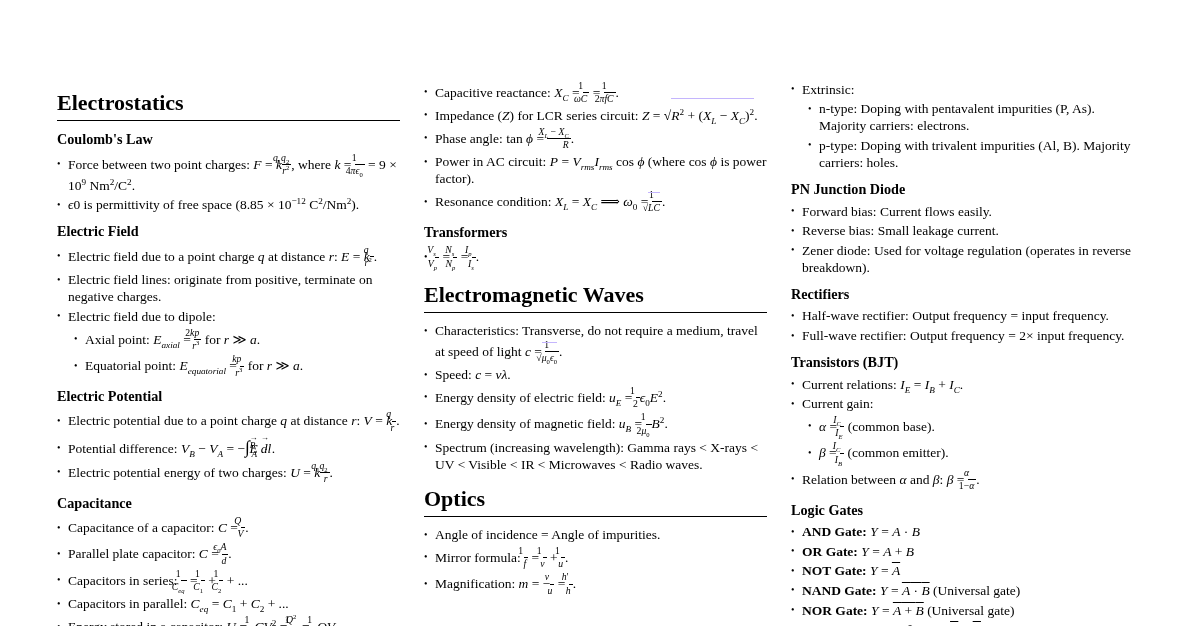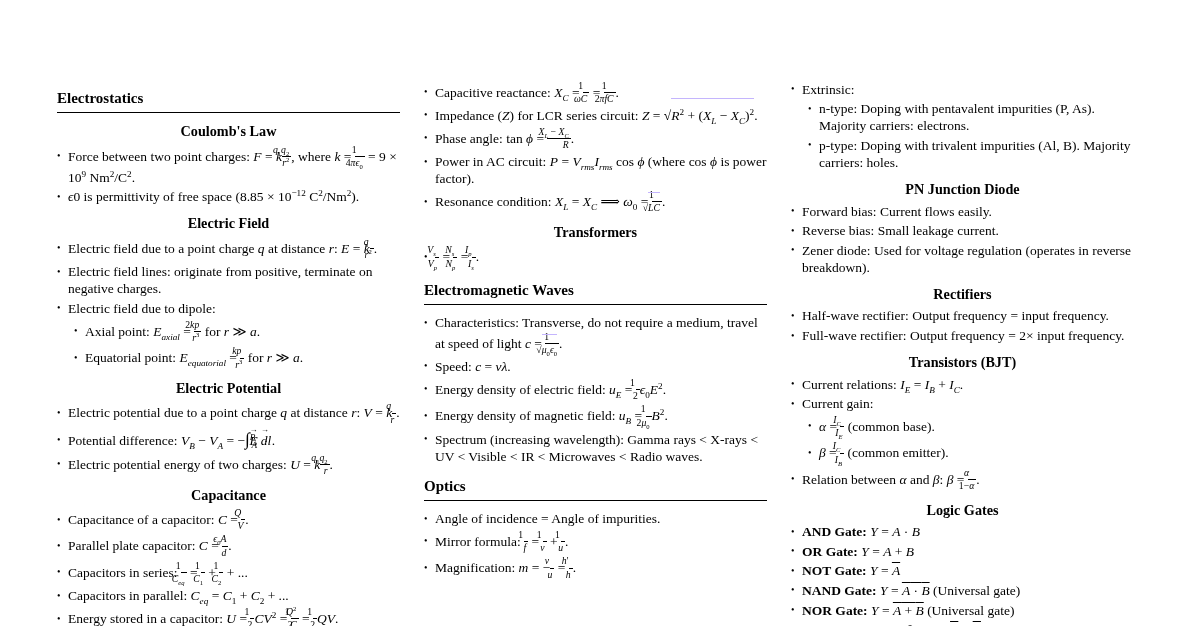--- a/index.html
+++ b/index.html
@@ -3,22 +3,22 @@
 <meta charset="utf-8">
 <style>
   html,body{margin:0;padding:0;}
   body{
     width:1191px;height:626px;overflow:hidden;background:#ffffff;color:#000;
     font-family:"Liberation Serif","DejaVu Serif",serif;
     font-size:13.5px;line-height:1.27;
   }
   .page{display:flex;gap:24px;padding:78px 57px 0 57px;box-sizing:border-box;}
   .col{width:343px;flex:0 0 343px;}
-  .h1{font-size:15px;font-weight:700;padding-bottom:5px;border-bottom:1.6px solid #000;margin:13px 0 9px 0;line-height:1.15;}
-  .h2{font-size:14.2px;font-weight:700;margin:10px 0 5px 0;line-height:1.15;text-align:center;}
+  .h1{font-size:22px;font-weight:700;padding-bottom:5px;border-bottom:1.6px solid #000;margin:13px 0 9px 0;line-height:1.15;}
+  .h2{font-size:14.2px;font-weight:700;margin:10px 0 5px 0;line-height:1.15;}
   .col > .h1:first-child{margin-top:12px;}
   .lst{list-style:none;margin:0;padding:0;}
   .item{margin:2.5px 0;padding-left:11px;text-indent:-11px;}
   .item::before{content:'•';display:inline-block;width:11px;text-indent:0;font-size:10px;vertical-align:1.5px;}
   .l1{margin-left:17px;}
   i{font-style:italic;}
   sup,sub{font-size:0.68em;line-height:0;}
   .f{display:inline-block;vertical-align:-0.55em;text-align:center;font-size:0.72em;line-height:1.08;}
   .f>.n{display:block;border-bottom:1px solid #000;padding:0 2px 1px 2px;}
   .f>.d{display:block;padding:1px 2px 0 2px;text-align:right;}

